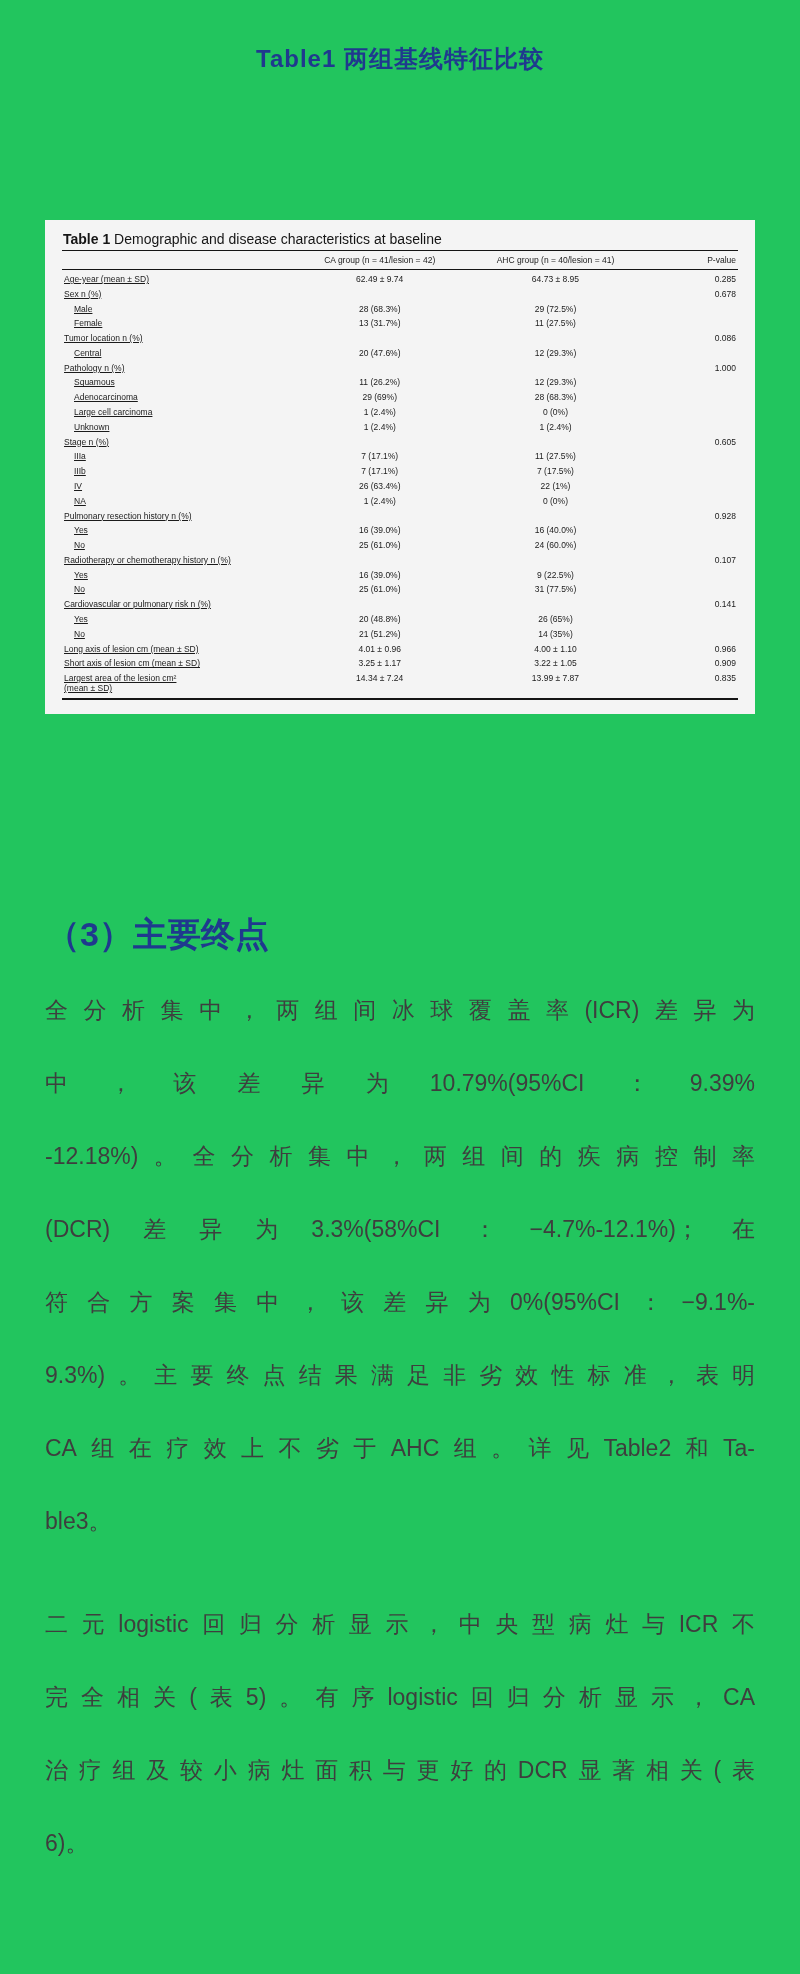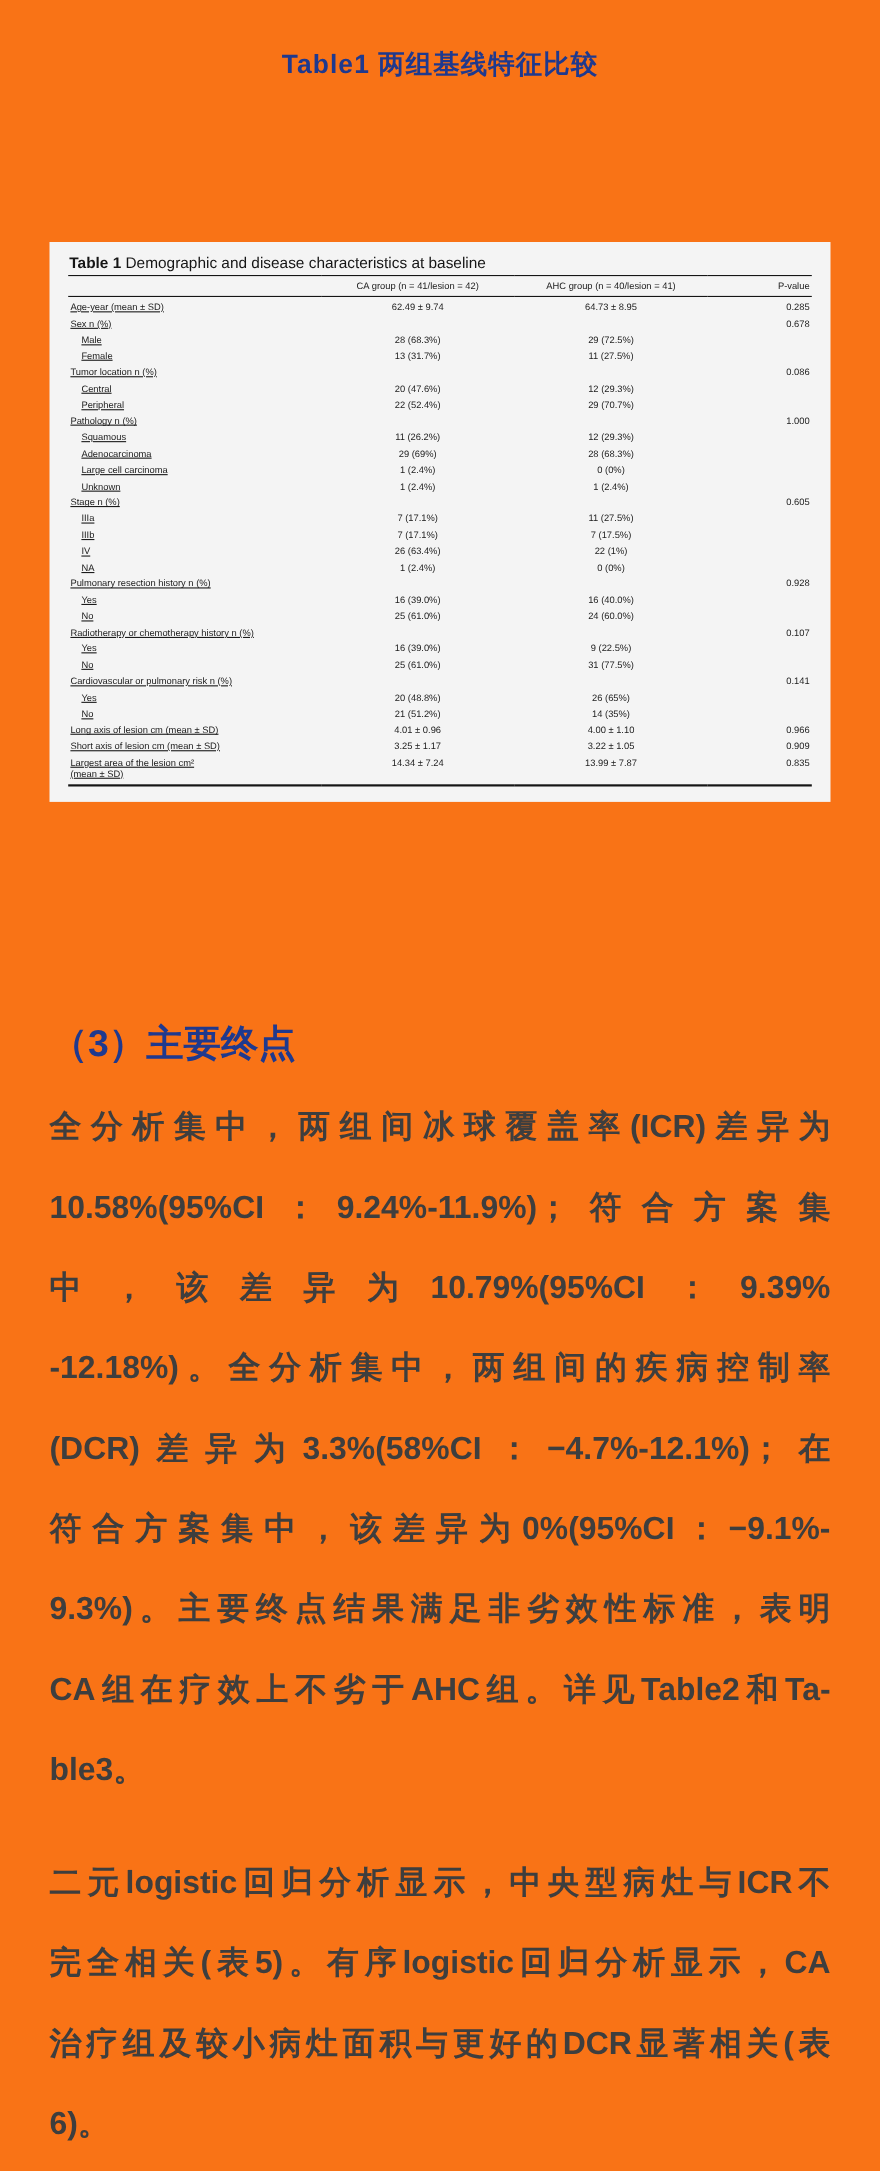--- a/index.html
+++ b/index.html
@@ -2,21 +2,21 @@
 <html><head>
 <meta charset="utf-8">
 <style>
   html,body{margin:0;padding:0;background:#ffffff;}
   body{
     width:800px;
     font-family:"Liberation Sans","DejaVu Sans",sans-serif;
   }
   .page{
     width:800px;height:1974px;box-sizing:border-box;
-    padding:44px 45px 0 45px;overflow:hidden;background:#f97316;
+    padding:44px 45px 0 45px;overflow:hidden;background:#22c55e;
   }
   .page-title{
     margin:0;text-align:center;
     font-size:24px;line-height:30px;font-weight:bold;
     color:#1f398e;letter-spacing:1px;
   }
   
   .table-card{
     margin-top:146px;background:#f4f4f4;
     box-sizing:border-box;width:100%;
@@ -47,23 +47,22 @@
   td.label.indent{padding-left:12px;}
   td.label.wrap{white-space:pre-line;}
   
   .section-heading{
     margin:196px 0 16px 1px;
     font-size:34px;line-height:48px;font-weight:bold;
     color:#1f398e;
   }
   .para{
     margin-top:14px;
-    font-size:29px;line-height:73px;
+    font-size:23px;line-height:73px;
     color:#3e3e3e;
-    font-weight:bold;
   }
   .para + .para{margin-top:30px;}
   .para .line{
     text-align:justify;
     text-align-last:justify;
   }
   .para .line.last{text-align-last:left;}
 </style>
 </head>
 <body>
@@ -122,26 +121,20 @@
             <td class="c"></td>
             <td class="r">0.086</td>
           </tr>
           <tr>
             <td class="label indent">Central</td>
             <td class="c">20 (47.6%)</td>
             <td class="c">12 (29.3%)</td>
             <td class="r"></td>
           </tr>
           <tr>
-            <td class="label indent">Peripheral</td>
-            <td class="c">22 (52.4%)</td>
-            <td class="c">29 (70.7%)</td>
-            <td class="r"></td>
-          </tr>
-          <tr>
             <td class="label">Pathology n (%)</td>
             <td class="c"></td>
             <td class="c"></td>
             <td class="r">1.000</td>
           </tr>
           <tr>
             <td class="label indent">Squamous</td>
             <td class="c">11 (26.2%)</td>
             <td class="c">12 (29.3%)</td>
             <td class="r"></td>
@@ -268,21 +261,20 @@
             <td class="r">0.835</td>
           </tr>
         </tbody>
     </table>
   </section>
 
   <h2 class="section-heading">（3）主要终点</h2>
 
   <div class="para">
       <div class="line">全分析集中，两组间冰球覆盖率(ICR)差异为</div>
-      <div class="line">10.58%(95%CI：9.24%-11.9%)；符合方案集</div>
       <div class="line">中，该差异为10.79%(95%CI：9.39%</div>
       <div class="line">-12.18%)。全分析集中，两组间的疾病控制率</div>
       <div class="line">(DCR)差异为3.3%(58%CI：−4.7%-12.1%)；在</div>
       <div class="line">符合方案集中，该差异为0%(95%CI：−9.1%-</div>
       <div class="line">9.3%)。主要终点结果满足非劣效性标准，表明</div>
       <div class="line">CA组在疗效上不劣于AHC组。详见Table2和Ta-</div>
       <div class="line last">ble3。</div>
     </div>
   <div class="para">
       <div class="line">二元logistic回归分析显示，中央型病灶与ICR不</div>

